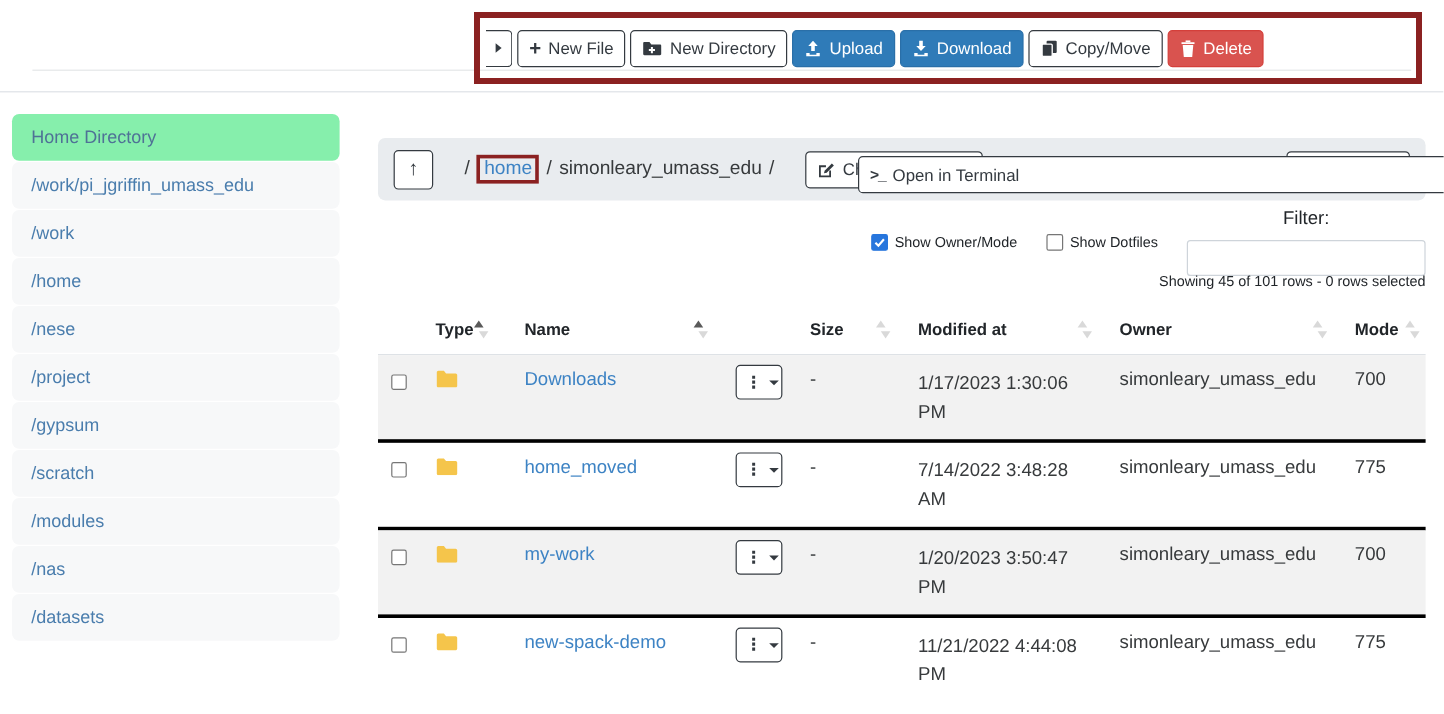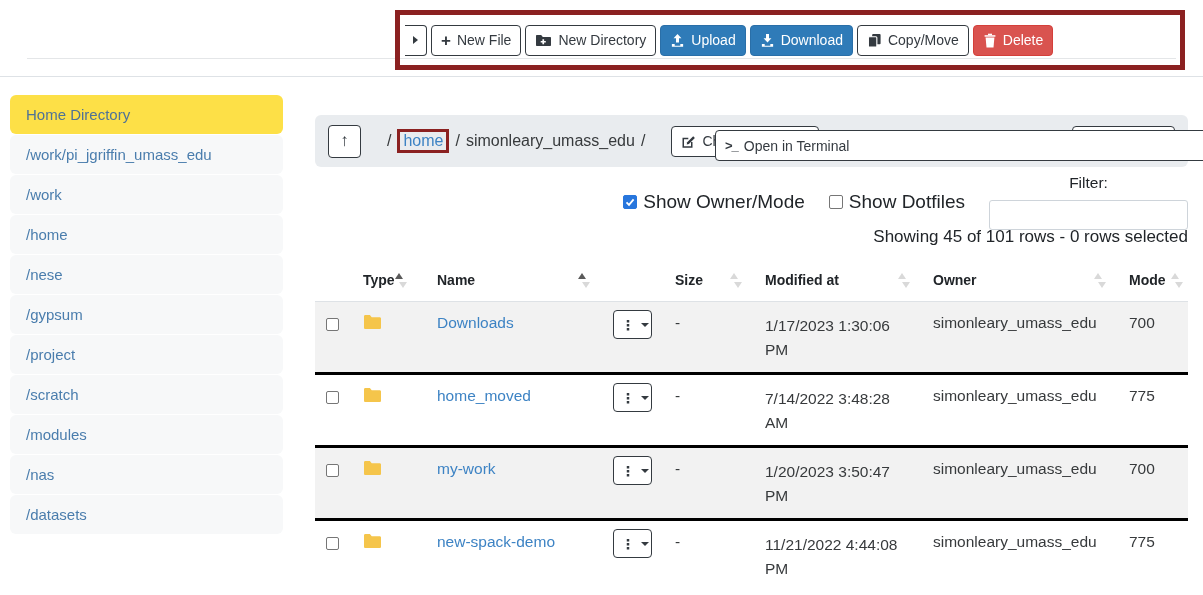--- a/index.html
+++ b/index.html
@@ -45,46 +45,46 @@
   .term-glyph{font-weight:bold;font-size:13px;letter-spacing:-1px;}
   .plus-glyph{font-weight:bold;font-size:17px;line-height:1;}
 
   
   .sidebar{position:absolute;left:10px;top:95px;width:273px;}
   .side-item{
     display:flex;align-items:center;height:39px;margin-bottom:1px;padding:0 16px;
     background:#f7f8f9;border-radius:6px;color:var(--sidebar-link);
     font-size:15px;text-decoration:none;cursor:pointer;
   }
-  .side-item.active{background:#fde047;color:#4f7296;}
+  .side-item.active{background:#86efac;color:#4f7296;}
 
   
   .main{position:absolute;left:315px;top:115px;width:873px;}
   .crumb-bar{
     height:52px;background:#e9ecef;border-radius:6px;
     display:flex;align-items:center;padding:0 13px;
   }
   .up-btn{width:33px;height:33px;padding:0;justify-content:center;font-size:17px;font-weight:bold;}
   .crumbs{display:flex;align-items:center;gap:6px;margin-left:26px;font-size:16px;color:#373a3c;}
   .crumb-home{
     color:var(--link-blue);text-decoration:none;cursor:pointer;
     border:3px solid var(--annotation-red);padding:0 3px;
   }
   .chg-dir{margin-left:26px;}
   .copy-path{margin-left:auto;}
 
   
   .filter-row{display:flex;align-items:center;justify-content:flex-end;margin-top:19px;height:31px;gap:24px;}
-  .cb-group{display:flex;align-items:center;gap:6px;font-size:19px;color:#212529;}
+  .cb-group{display:flex;align-items:center;gap:6px;font-size:12px;color:#212529;}
   .cbox{width:14px;height:14px;border:1px solid #767676;border-radius:2px;background:#fff;display:inline-flex;align-items:center;justify-content:center;cursor:pointer;}
   .cbox.checked{background:var(--checkbox-blue);border-color:var(--checkbox-blue);}
   .filter-group{display:flex;align-items:center;gap:8px;font-size:15.5px;color:#212529;flex-direction:column;}
   .filter-input{width:199px;height:30px;border:1px solid #ced4da;border-radius:3px;padding:0 8px;font-size:14px;font-family:inherit;}
 
-  .status-row{margin-top:10px;text-align:right;font-size:17px;color:#212529;}
+  .status-row{margin-top:10px;text-align:right;font-size:12px;color:#212529;}
 
   
   .grid-row{display:grid;grid-template-columns:48px 74px 176px 62px 90px 168px 196px 1fr;}
   .thead{margin-top:12px;height:43px;align-items:center;border-bottom:1px solid #dee2e6;}
   .th{display:flex;align-items:center;font-weight:bold;font-size:14px;color:#212529;padding-right:24px;justify-content:space-between;}
   .th.no-space{justify-content:flex-start;padding-right:0;}
   .th.mode-th{padding-right:6px;}
   .sort{position:relative;width:11px;height:17px;display:inline-block;flex:none;cursor:pointer;}
   .sort i{position:absolute;width:0;height:0;}
   .s-up{left:0;top:1px;border-left:4.5px solid transparent;border-right:4.5px solid transparent;border-bottom:6px solid #d9d9d9;}
@@ -168,22 +168,22 @@
     <span>Delete</span>
   </button>
 </div>
 
 <nav class="sidebar">
   <a class="side-item active">Home Directory</a>
   <a class="side-item">/work/pi_jgriffin_umass_edu</a>
   <a class="side-item">/work</a>
   <a class="side-item">/home</a>
   <a class="side-item">/nese</a>
+  <a class="side-item">/project</a>
   <a class="side-item">/gypsum</a>
-  <a class="side-item">/project</a>
   <a class="side-item">/scratch</a>
   <a class="side-item">/modules</a>
   <a class="side-item">/nas</a>
   <a class="side-item">/datasets</a>
 </nav>
 
 <main class="main">
 
   <div class="crumb-bar">
     <button class="btn up-btn">

